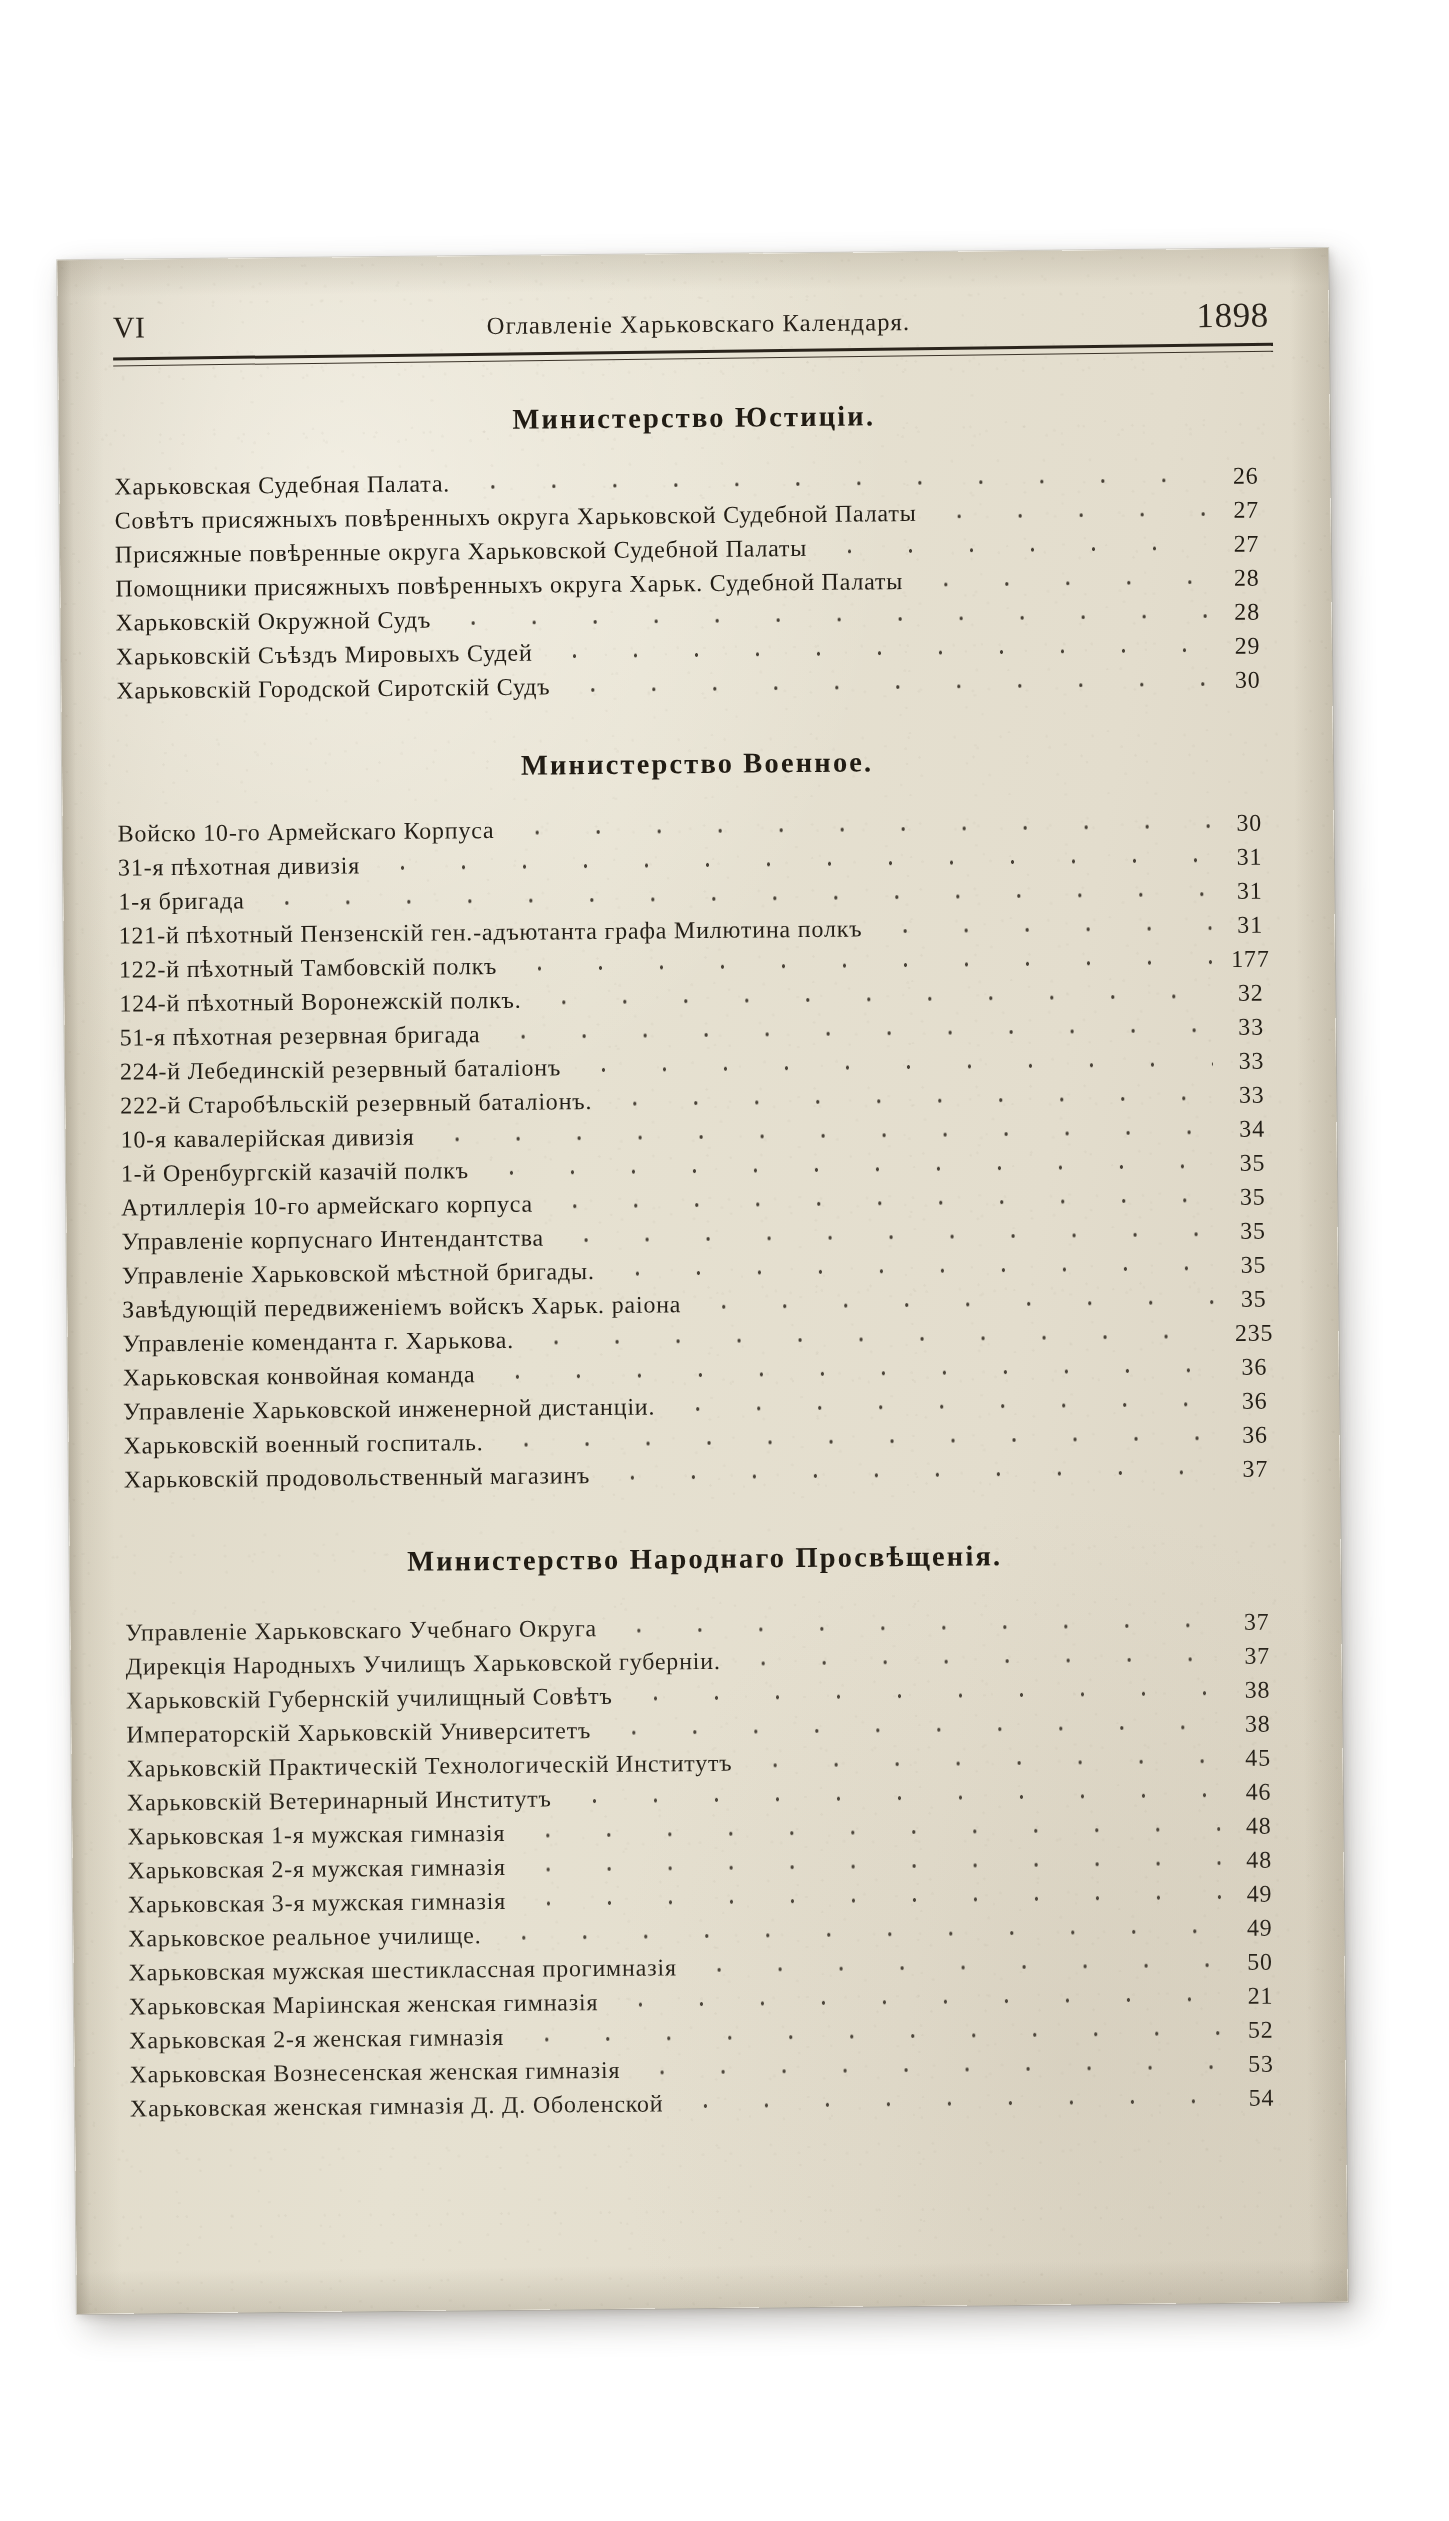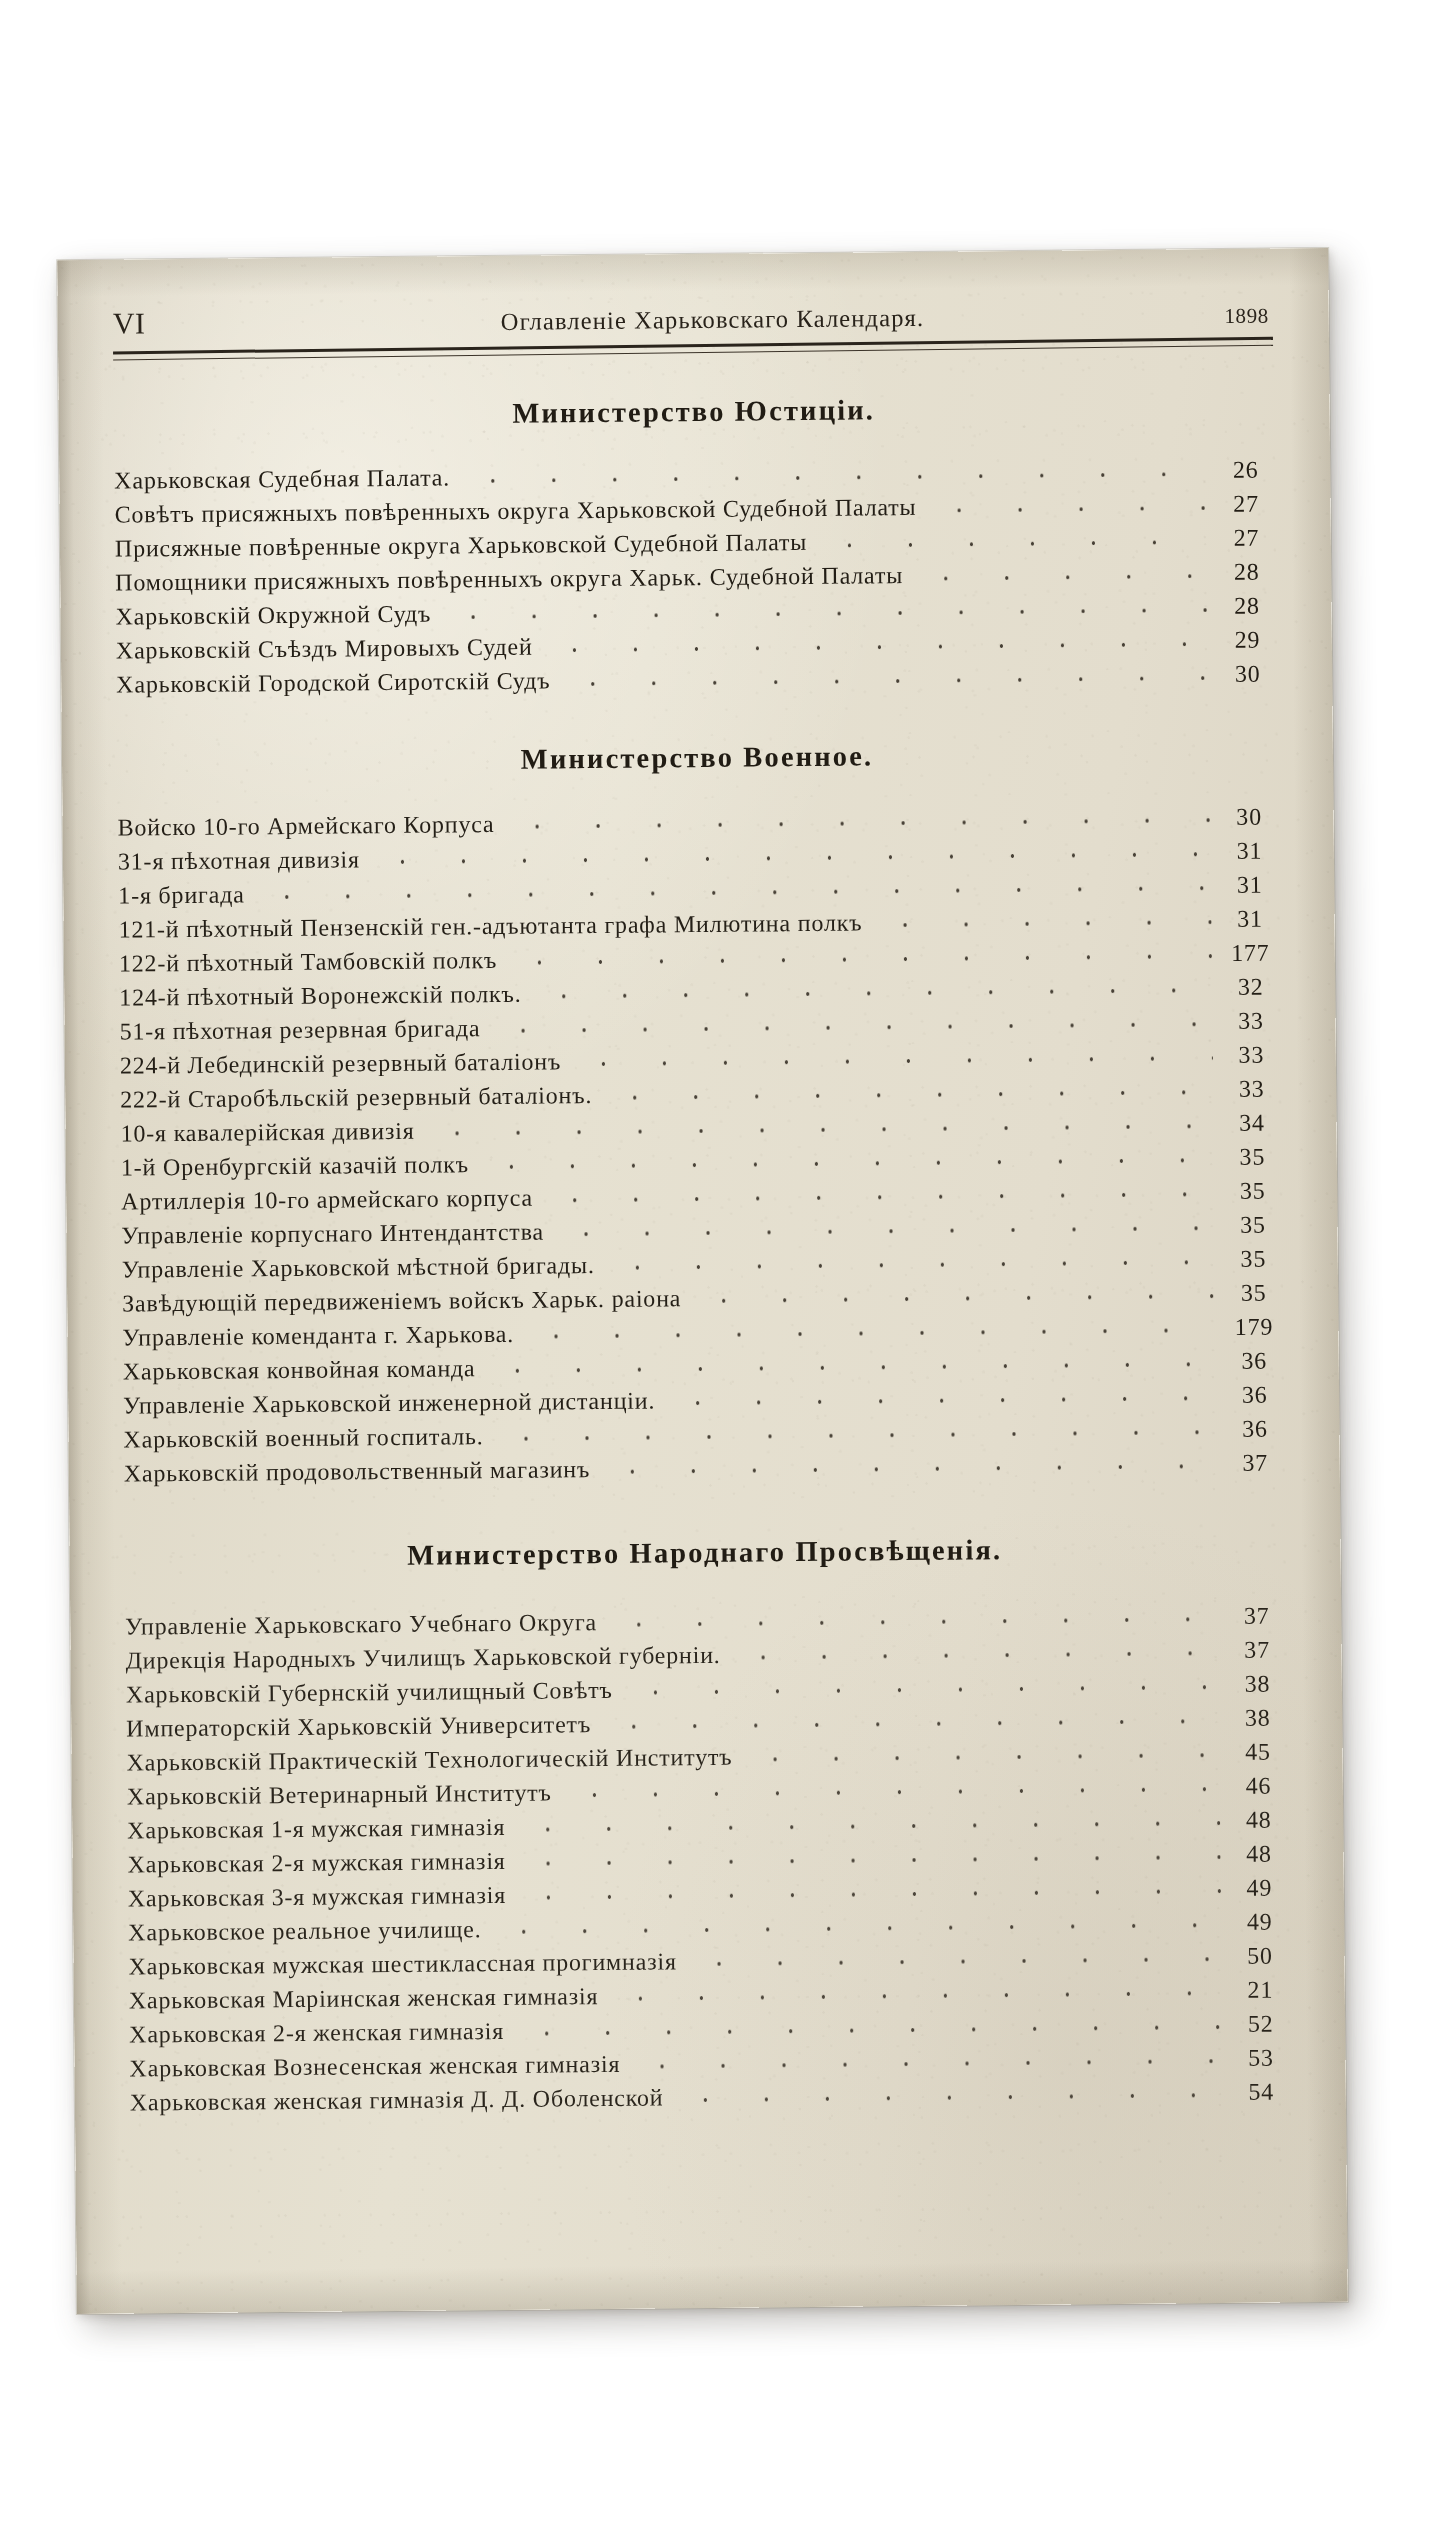--- a/index.html
+++ b/index.html
@@ -96,21 +96,21 @@
     color: #2a241c;
   }
   .head-title {
     font-size: 24.6px;
     letter-spacing: 1.1px;
     color: #28221a;
     white-space: nowrap;
     margin-left: 55px;
   }
   .head-year {
-    font-size: 21px;
+    font-size: 35px;
     letter-spacing: 0.6px;
     color: #2a241c;
   }
 
   .head-rule {
     margin-top: 8.9px;
     height: 4.9px;
     border-top: 3px solid #2a241c;
     border-bottom: 1px solid #3a3228;
     transform: rotate(-0.18deg);
@@ -290,21 +290,21 @@
             <span class="toc-page">35</span>
           </div>
           <div class="toc-row">
             <span class="toc-label">Завѣдующій передвиженіемъ войскъ Харьк. раіона</span>
             <span class="toc-leader"></span>
             <span class="toc-page">35</span>
           </div>
           <div class="toc-row">
             <span class="toc-label">Управленіе коменданта г. Харькова.</span>
             <span class="toc-leader"></span>
-            <span class="toc-page">179</span>
+            <span class="toc-page">235</span>
           </div>
           <div class="toc-row">
             <span class="toc-label">Харьковская конвойная команда</span>
             <span class="toc-leader"></span>
             <span class="toc-page">36</span>
           </div>
           <div class="toc-row">
             <span class="toc-label">Управленіе Харьковской инженерной дистанціи.</span>
             <span class="toc-leader"></span>
             <span class="toc-page">36</span>

